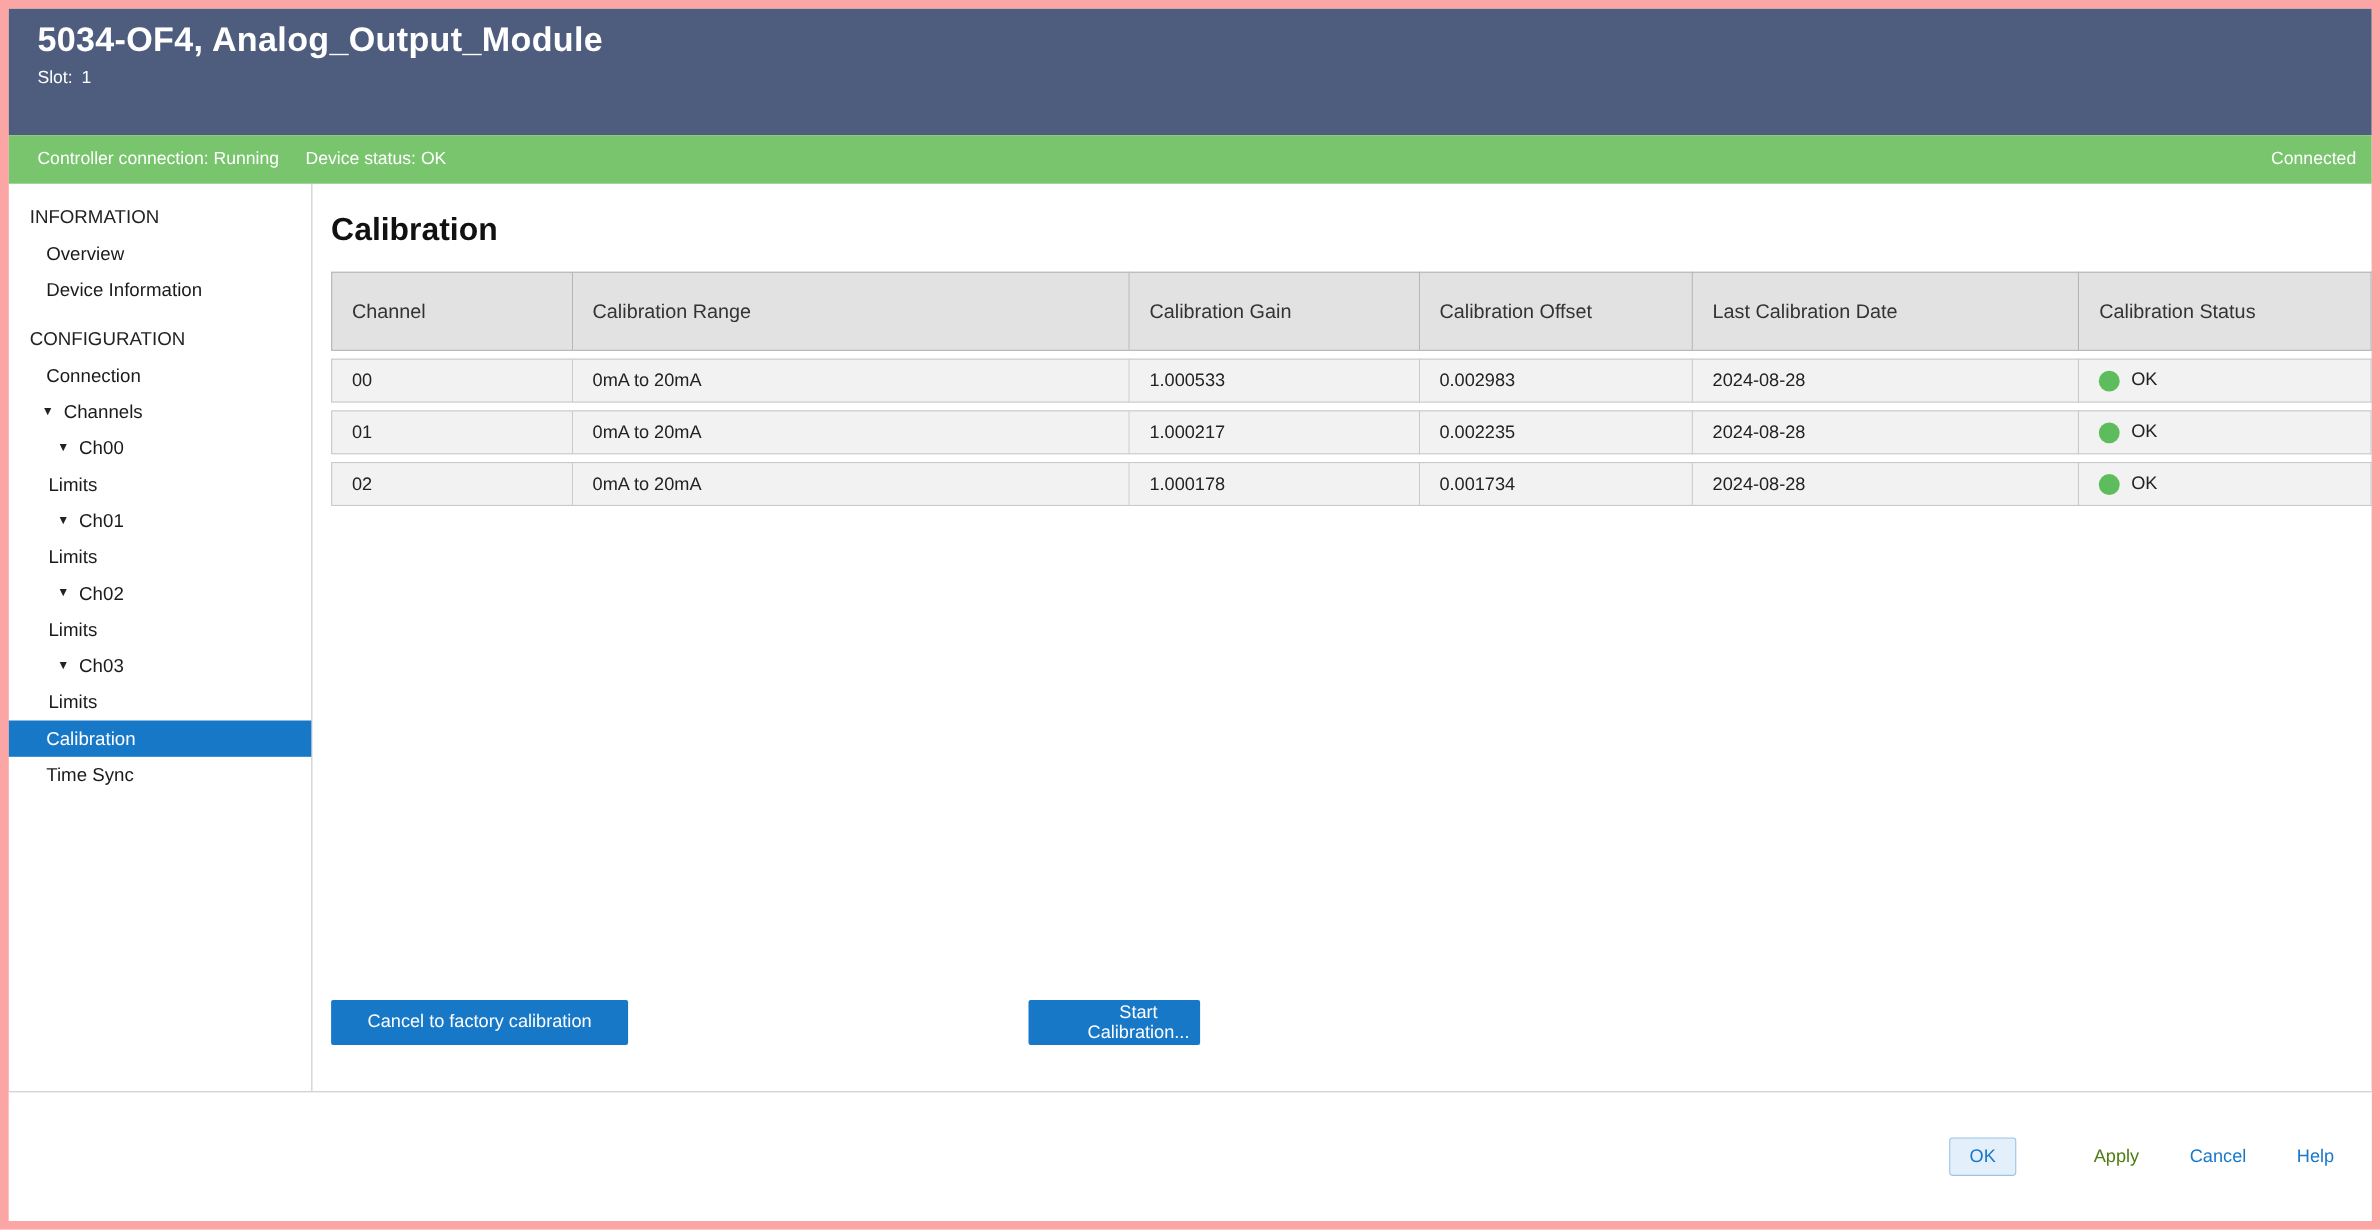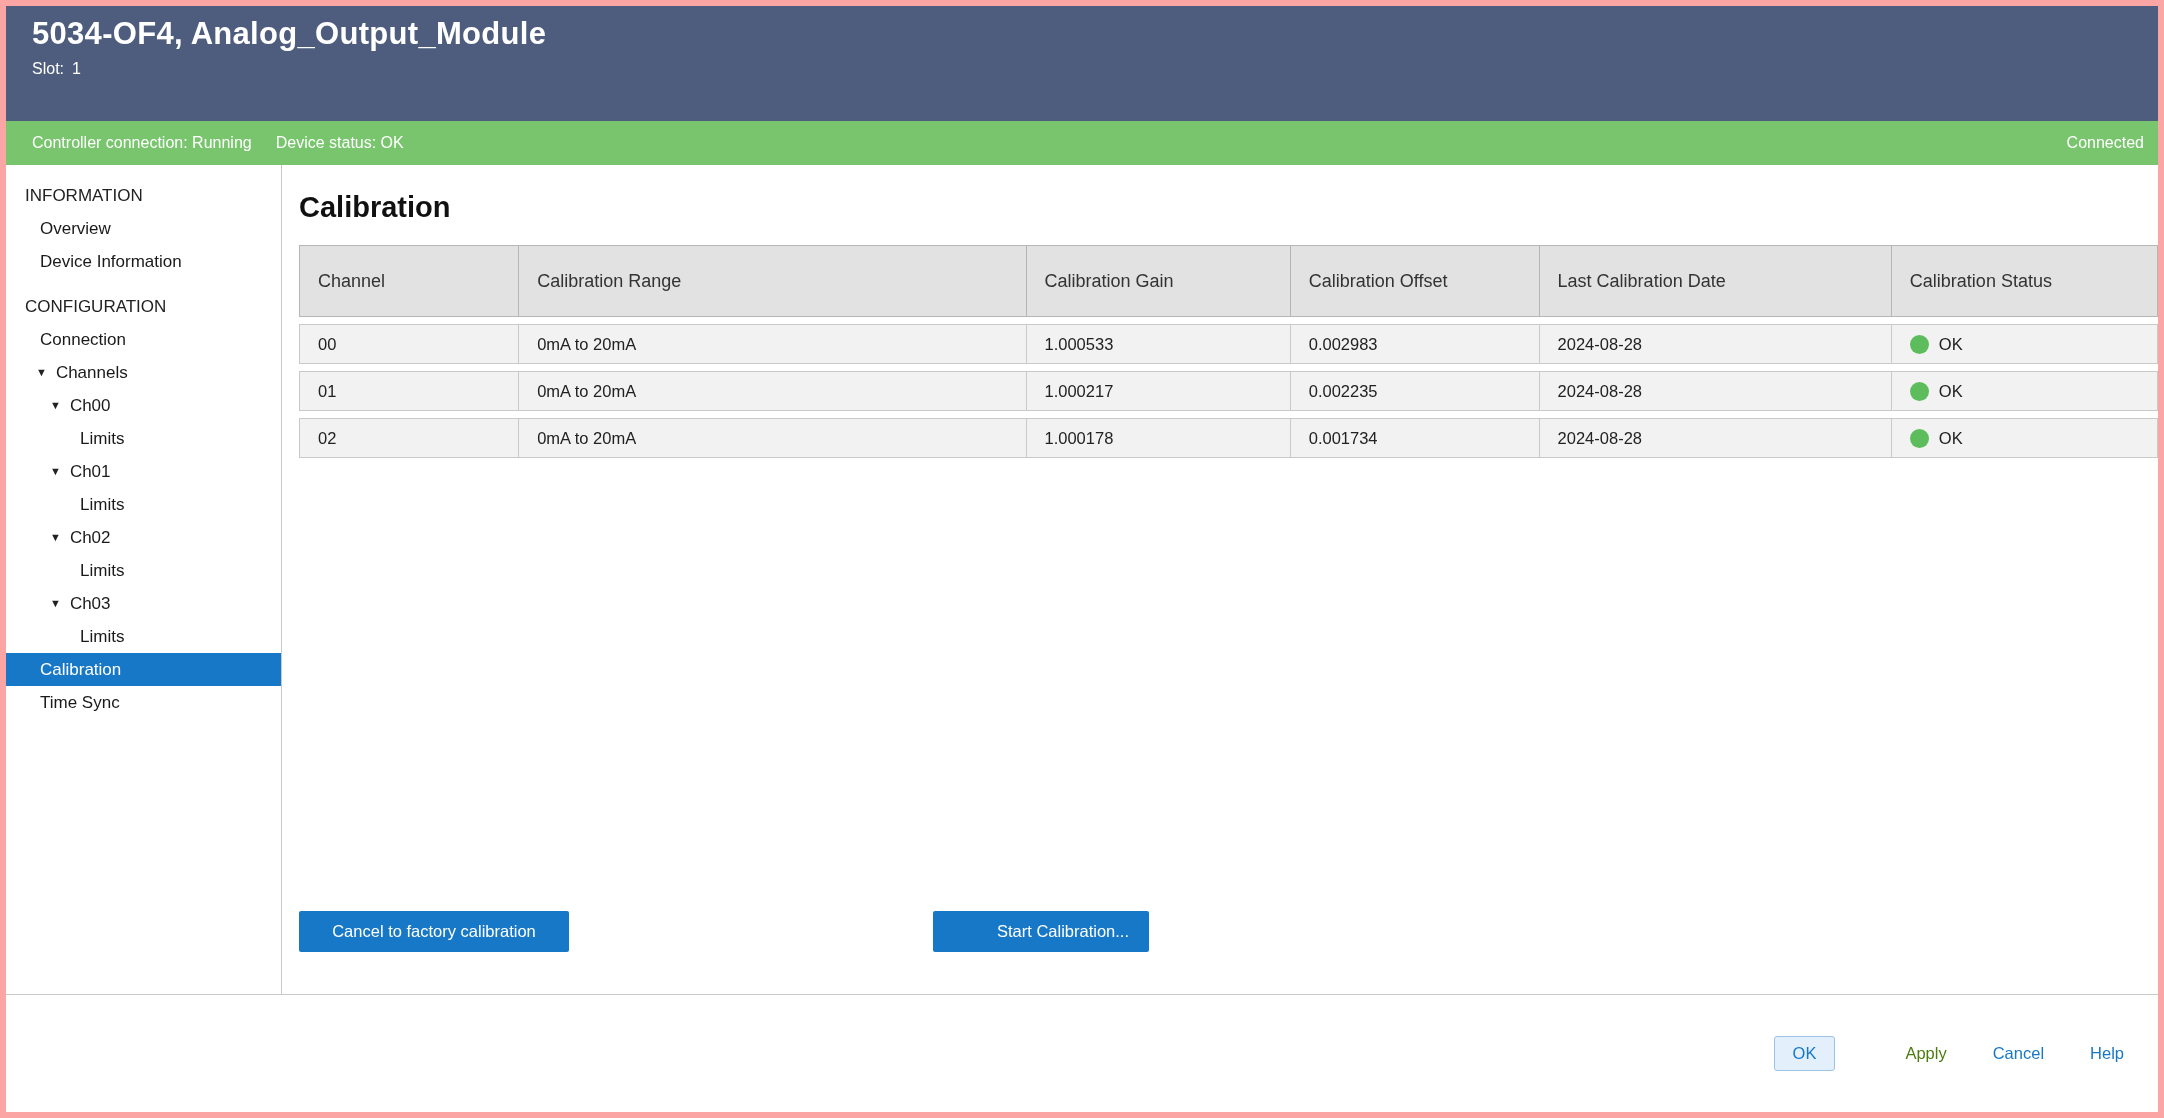--- a/index.html
+++ b/index.html
@@ -1,19 +1,19 @@
 <!DOCTYPE html>
 <html style="--header-bg: #4e5d7e; --status-bar-bg: #79c56e; --accent: #1878c8; --status-ok: #5dbd5d;"><head>
 <meta charset="utf-8">
 <style>
   * { margin:0; padding:0; box-sizing:border-box; }
   html,body { width:2164px; height:1118px; overflow:hidden; }
   body { font-family:"Liberation Sans","DejaVu Sans",sans-serif; background:#ffffff; }
 
-  .window { width:2164px; height:1118px; border:6px solid #fca5a5; display:flex; flex-direction:column; background:#fff; }
+  .window { width:2164px; height:1118px; border:8px solid #fca5a5; display:flex; flex-direction:column; background:#fff; }
 
   
   .titlebar { background:var(--header-bg,#4e5d7e); color:#fff; height:115px; padding:10px 26px 0 26px; flex:0 0 auto; }
   .titlebar .title { font-size:31px; font-weight:bold; letter-spacing:0.3px; }
   .titlebar .meta { font-size:16px; margin-top:8px; }
   .titlebar .meta .lbl { margin-right:8px; }
 
   
   .statusbar { background:var(--status-bar-bg,#79c56e); color:#fff; font-size:16px; height:44px; display:flex; align-items:center; justify-content:space-between; padding:0 14px 0 26px; flex:0 0 auto; }
   .statusbar .left { display:flex; gap:24px; }
@@ -22,40 +22,40 @@
   .body { flex:1 1 auto; display:flex; min-height:0; }
 
   
   .sidebar { width:276px; flex:0 0 276px; border-right:1px solid #c8c8c8; padding-top:14px; font-size:17px; color:#1a1a1a; }
   .nav-section { height:33px; display:flex; align-items:center; padding-left:19px; color:#222; }
   .nav-section.gap { margin-top:12px; }
   .nav-item { height:33px; display:flex; align-items:center; padding-left:34px; cursor:pointer; }
   .nav-item .tri { font-size:11px; margin-right:9px; color:#222; line-height:1; }
   .nav-item.arrow1 { padding-left:30px; }
   .nav-item.arrow2 { padding-left:44px; }
-  .nav-item.lvl3 { padding-left:74px; }
+  .nav-item.lvl3 { padding-left:36px; }
   .nav-item.selected { background:var(--accent,#1878c8); color:#fff; }
 
   
   .content { flex:1 1 auto; display:flex; flex-direction:column; padding:26px 0 42px 17px; min-width:0; }
   .content h1 { font-size:29px; font-weight:600; color:#111; }
 
   table.cal { border-collapse:separate; border-spacing:0 7px; margin-top:14px; }
   table.cal th, table.cal td { border:1px solid #c9c9c9; border-left:none; text-align:left; vertical-align:middle; }
   table.cal th:first-child, table.cal td:first-child { border-left:1px solid #c9c9c9; }
   table.cal th { background:#e2e2e2; border-color:#b5b5b5; font-weight:normal; font-size:18px; color:#333; height:72px; padding:8px 12px 8px 18px; line-height:1.25; }
   table.cal th:first-child { border-left-color:#b5b5b5; }
   table.cal td { background:#f2f2f2; font-size:16.5px; color:#222; height:40px; padding:0 12px 0 18px; }
   .dot { display:inline-block; width:19px; height:19px; border-radius:50%; background:var(--status-ok,#5dbd5d); margin-right:10px; vertical-align:middle; }
   .status-txt { vertical-align:middle; }
 
   .actions { margin-top:auto; display:flex; }
   .btn-primary { background:var(--accent,#1878c8); color:#fff; border:none; border-radius:2px; font-family:inherit; font-size:16.5px; height:41px; cursor:pointer; }
   .btn-revert { width:270px; }
-  .btn-start { width:216px; margin-left:364px;padding-left:44px; }
+  .btn-start { width:156px; margin-left:364px;padding-left:44px; }
 
   
   .footer { flex:0 0 118px; border-top:1px solid #c9c9c9; display:flex; align-items:center; justify-content:flex-end; gap:46px; padding-right:34px; background:#fff; }
   .footer button { background:none; border:none; font-family:inherit; font-size:16.5px; color:var(--accent,#1878c8); cursor:pointer; }
   .footer .ok { background:#e3f0fb; border:1px solid #9cc3e5; border-radius:3px; padding:7px 18px; }
   .footer .apply { color:#4d7c0f; cursor:default;margin-left:24px; }
 </style>
 </head>
 <body>
 

